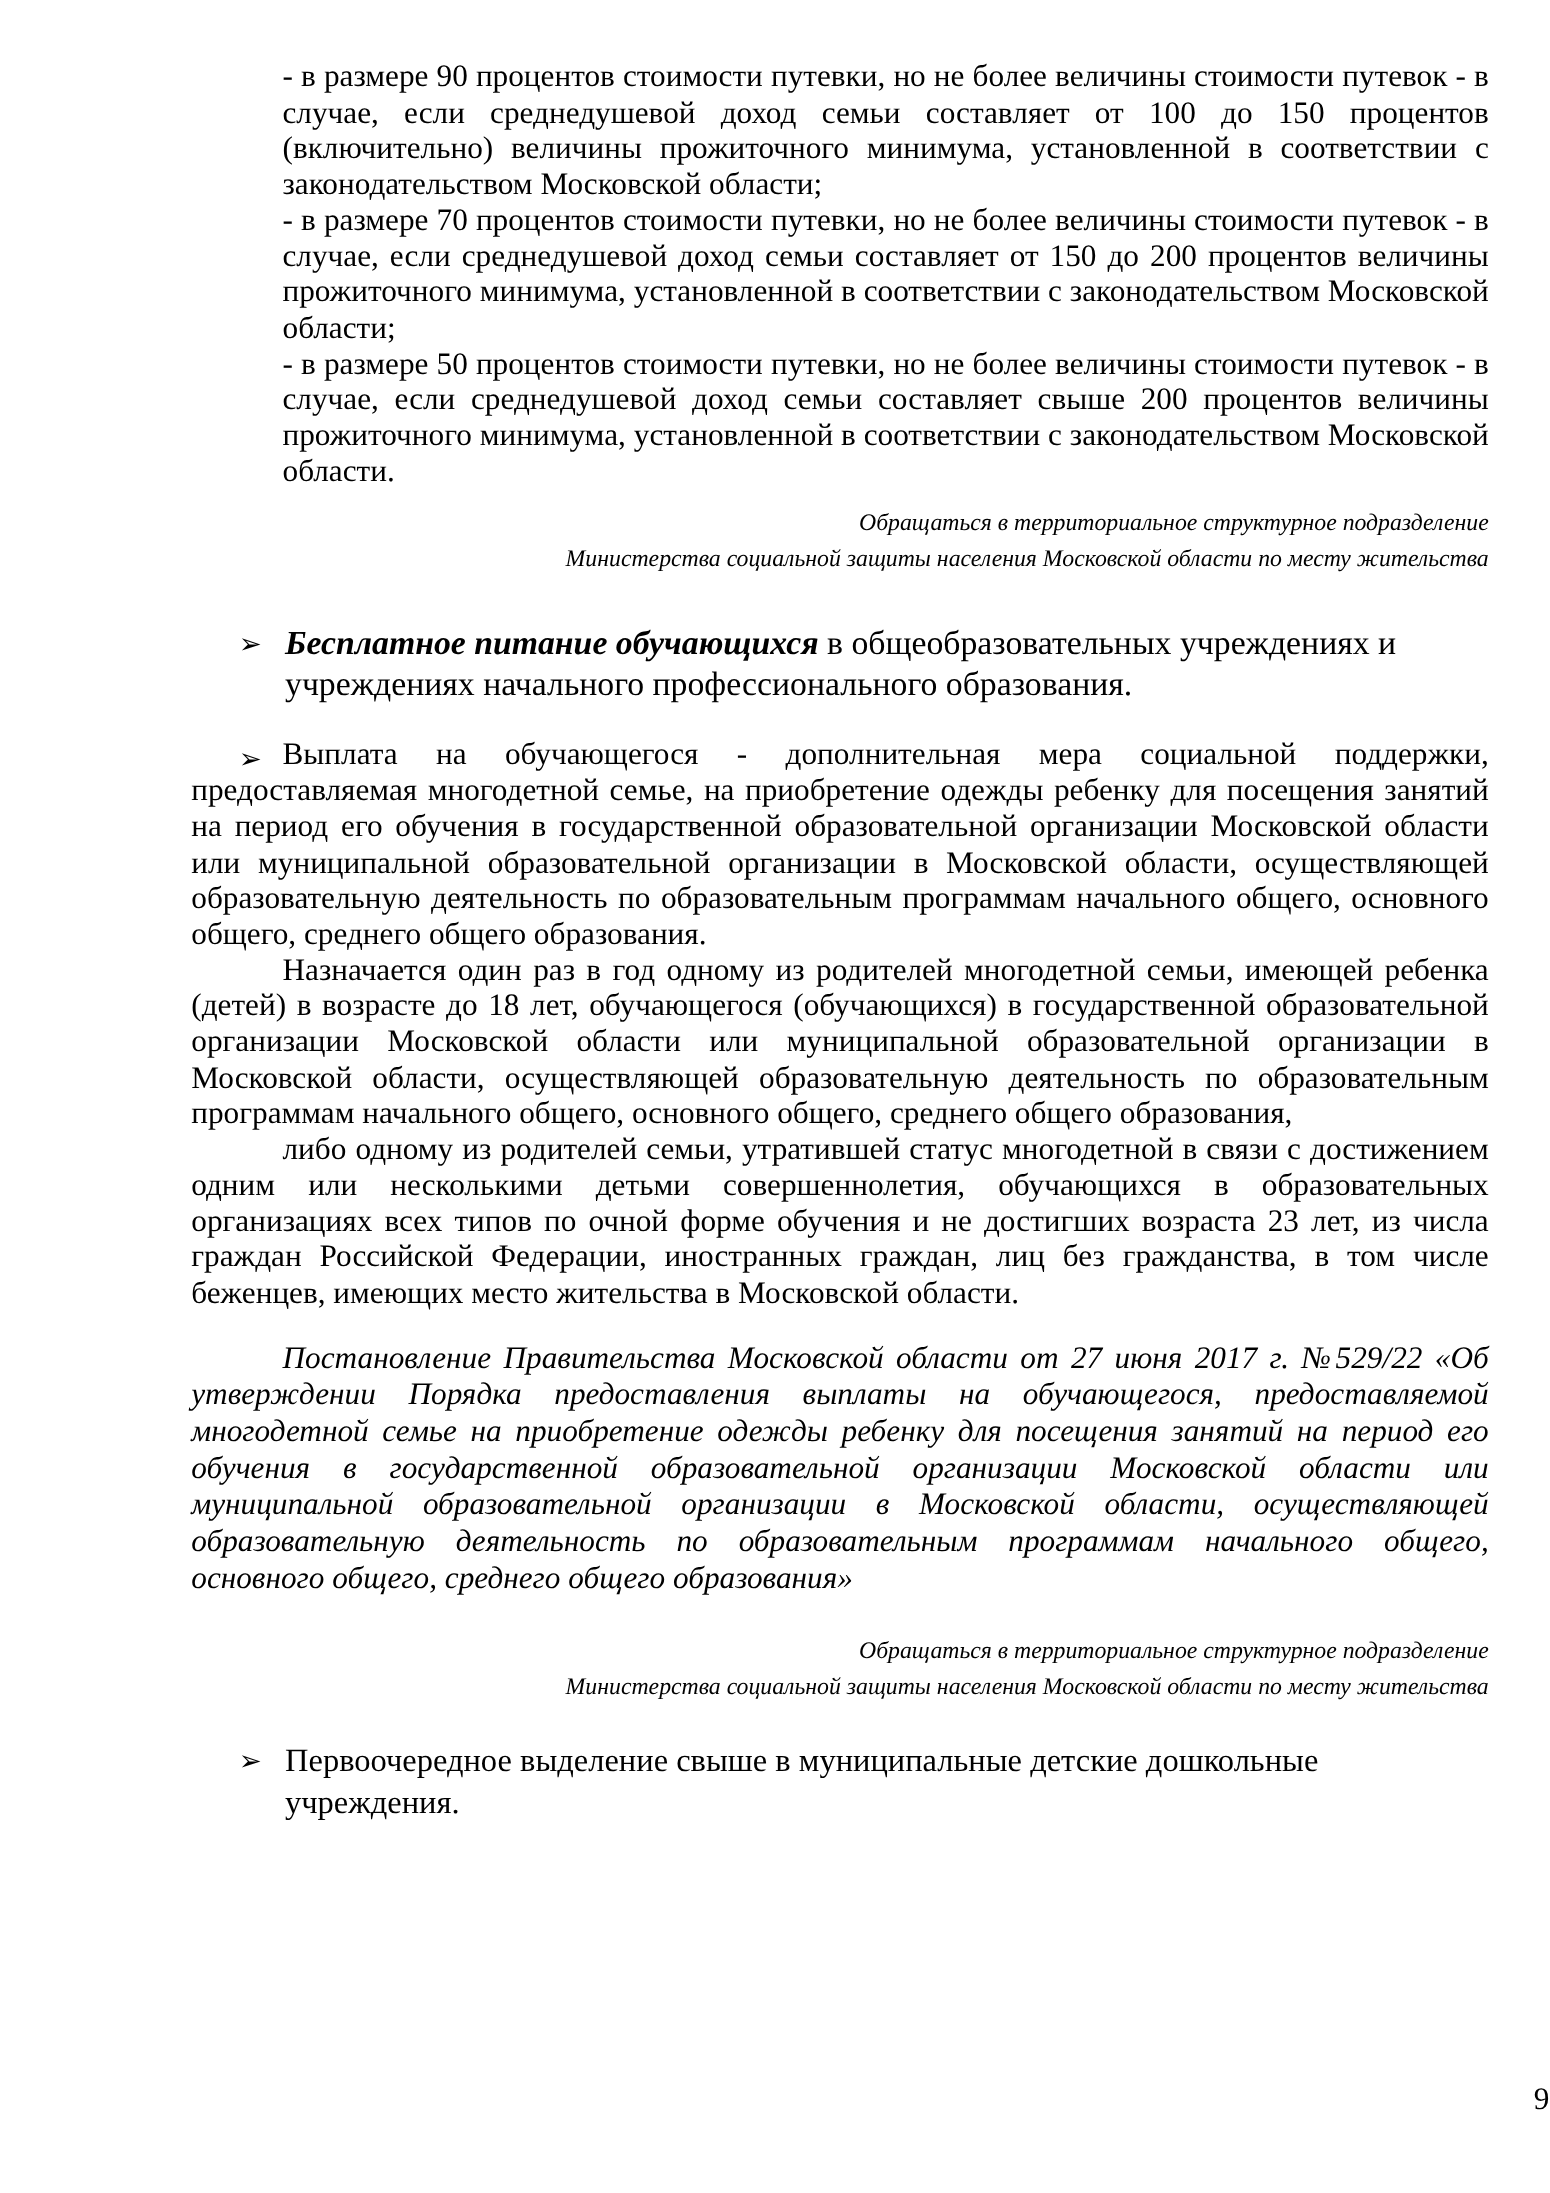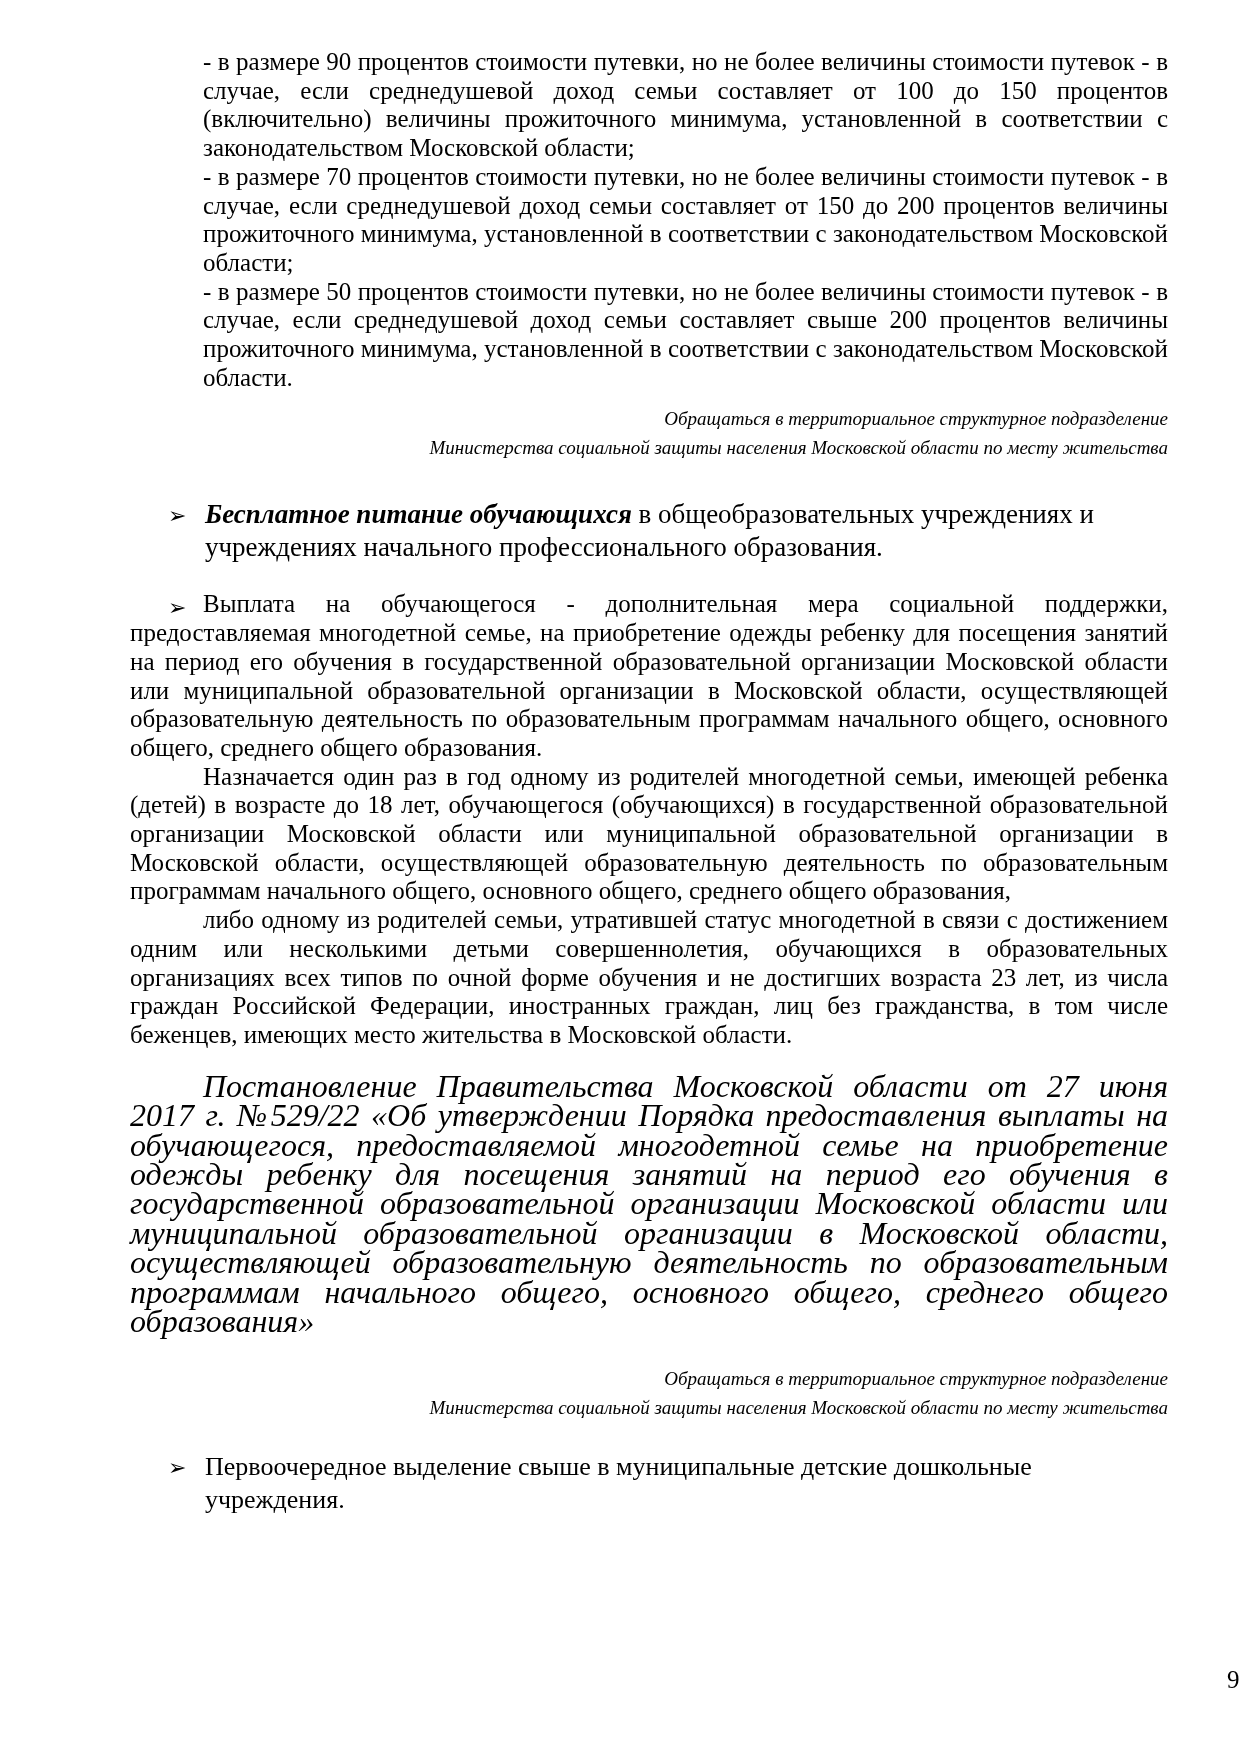--- a/index.html
+++ b/index.html
@@ -8,21 +8,21 @@
     position: relative;
     width: 1240px;
     height: 1754px;
     background: #ffffff;
     color: #000000;
     font-family: "Liberation Serif", serif;
     overflow: hidden;
   }
   .content {
     position: absolute;
-    left: 130px;
+    left: 153px;
     top: 48px;
     width: 1038px;
   }
   
   .indent-block { margin-left: 73px; }
   .jp {
     text-align: justify;
     font-size: 25px;
     line-height: 28.7px;
   }
@@ -57,21 +57,21 @@
     text-align: justify;
     text-indent: 73px;
     font-size: 25px;
     line-height: 28.7px;
   }
   
   .legal {
     font-style: italic;
     text-align: justify;
     text-indent: 73px;
-    font-size: 32px;
+    font-size: 25px;
     line-height: 29.4px;
   }
   .page-number {
     position: absolute;
     top: 1666px;
     left: 12px;
     width: 100%;
     text-align: right;
     font-size: 25px;
   }

